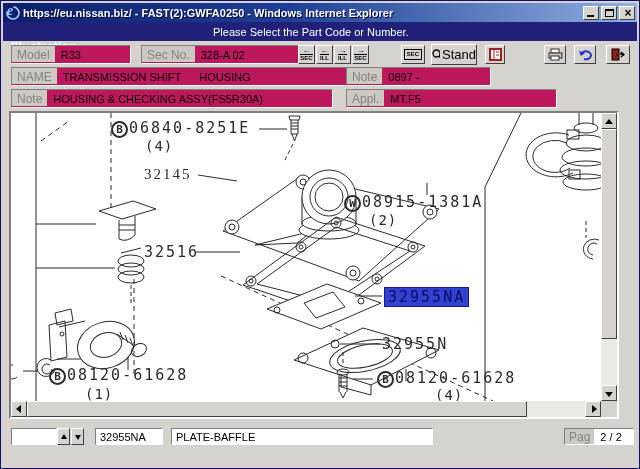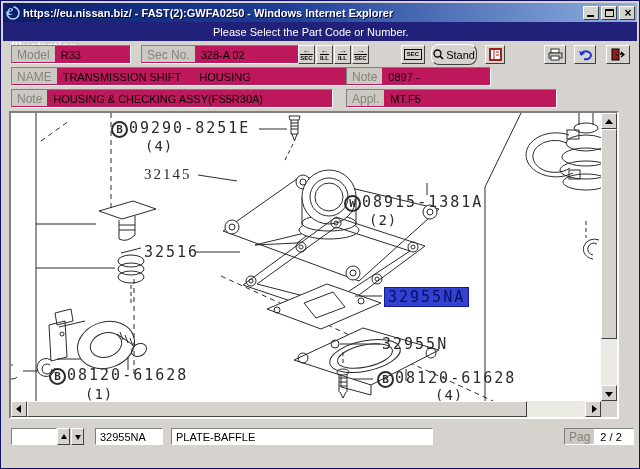--- a/index.html
+++ b/index.html
@@ -28,21 +28,21 @@
     border-color:#808080 #fff #fff #808080;display:flex;align-items:flex-start;overflow:hidden;}
   .fbox .flabel{background:#ccc9c2;color:#85837e;font-size:12px;padding:2px 5px 0 5px;flex:0 0 auto;}
   .fbox .fvalue{color:#000;font-size:11px;padding:3px 0 0 6px;white-space:pre;}
   
   .tbtn{position:absolute;height:19px;background:#d6d3ce;border:1px solid;
     border-color:#fff #404040 #404040 #fff;display:flex;align-items:center;justify-content:center;}
   .navbtn{width:17px;flex-direction:column;padding-top:1px;}
   .navbtn .arr{font-size:8px;line-height:6px;color:#000;font-weight:bold;}
   .navbtn .nlbl{font-size:6px;font-weight:bold;color:#000;letter-spacing:0;border-top:1px solid #000;line-height:7px;}
   .secbox .inner{border:1px solid #000;font-size:6px;font-weight:bold;padding:1px 2px;line-height:7px;}
-  .standbtn{font-size:11px;color:#000;gap:2px;border-radius:8px;}
+  .standbtn{font-size:13px;color:#000;gap:2px;}
   
   .illframe{position:absolute;left:8px;top:110px;width:610px;height:308px;
     border:2px solid;border-color:#808080 #fff #fff #808080;background:#d6d3ce;}
   .canvas{position:absolute;left:0;top:0;width:590px;height:288px;background:#fff;overflow:hidden;}
   .plabel{position:absolute;font-family:"DejaVu Sans Mono",monospace;font-size:15px;
     letter-spacing:2px;color:#2b2b2b;white-space:nowrap;}
   .plabel .circ{display:inline-block;width:17px;height:17px;border:2px solid #2b2b2b;border-radius:50%;
     font-size:11px;line-height:14px;text-align:center;letter-spacing:0;font-weight:bold;vertical-align:0px;margin-right:1px;}
   .qtylabel{position:absolute;font-family:"DejaVu Sans Mono",monospace;font-size:14px;letter-spacing:1px;color:#2b2b2b;}
   .plabel.hl{background:#3440cf;color:#041065;padding:0 3px;border:1px solid #1a1a90;}
@@ -332,21 +332,21 @@
           <path d="M575,108 V125" stroke-dasharray="4,3"></path>
         </g>
 
         <g>
           <path d="M588,127 a11,10 0 1 0 -6,19"></path>
           <path d="M586,131 a6,6 0 1 0 -4,11"></path>
         </g>
       </svg>
 
       <div class="plabel" style="left:100px;top:6px;">
-        <span class="circ">B</span><span>09290-8251E</span>
+        <span class="circ">B</span><span>06840-8251E</span>
       </div>
       <div class="qtylabel" style="left:134px;top:25px;">(4)</div>
 
       <div class="plabel" style="left:133px;top:53px;font-family:Liberation Serif, serif;">32145</div>
 
       <div class="plabel" style="left:333px;top:80px;">
         <span class="circ">W</span><span>08915-1381A</span>
       </div>
       <div class="qtylabel" style="left:358px;top:99px;">(2)</div>
 

